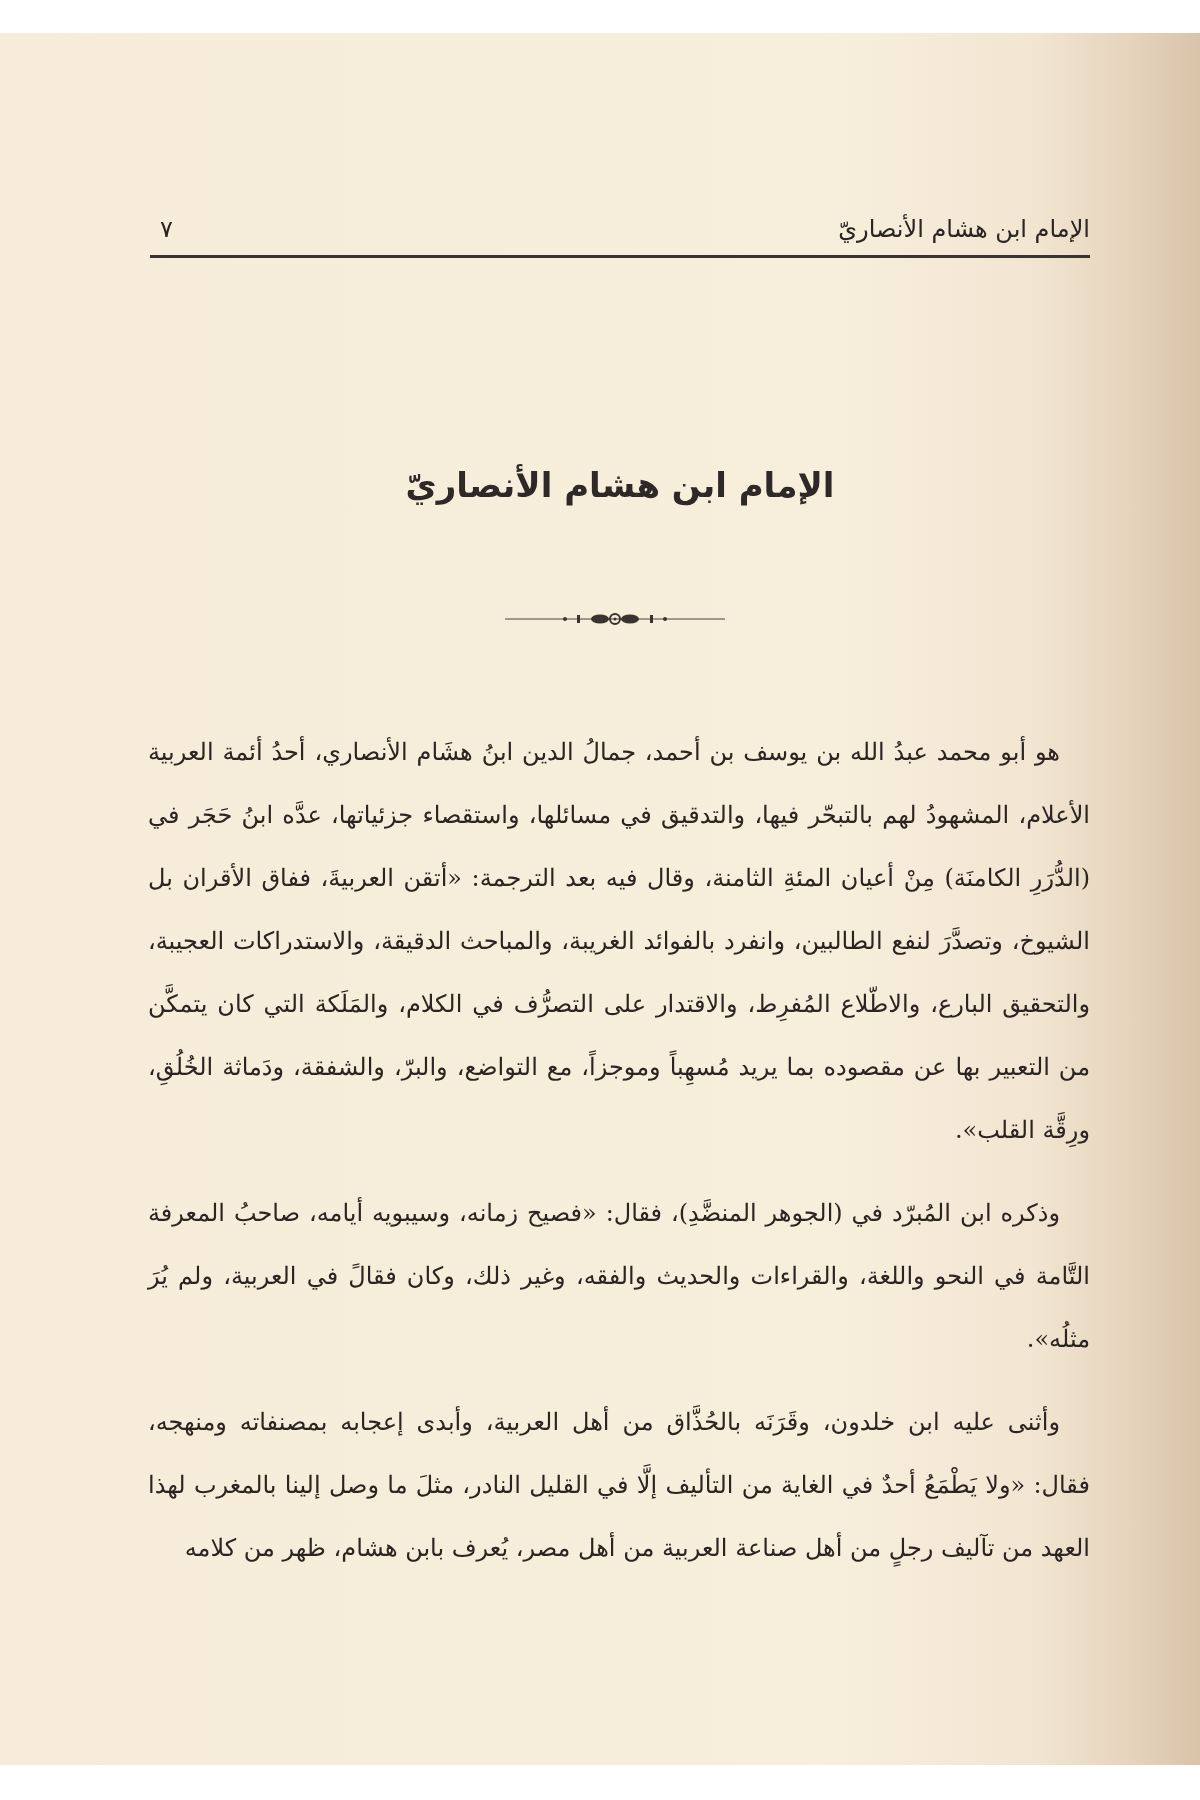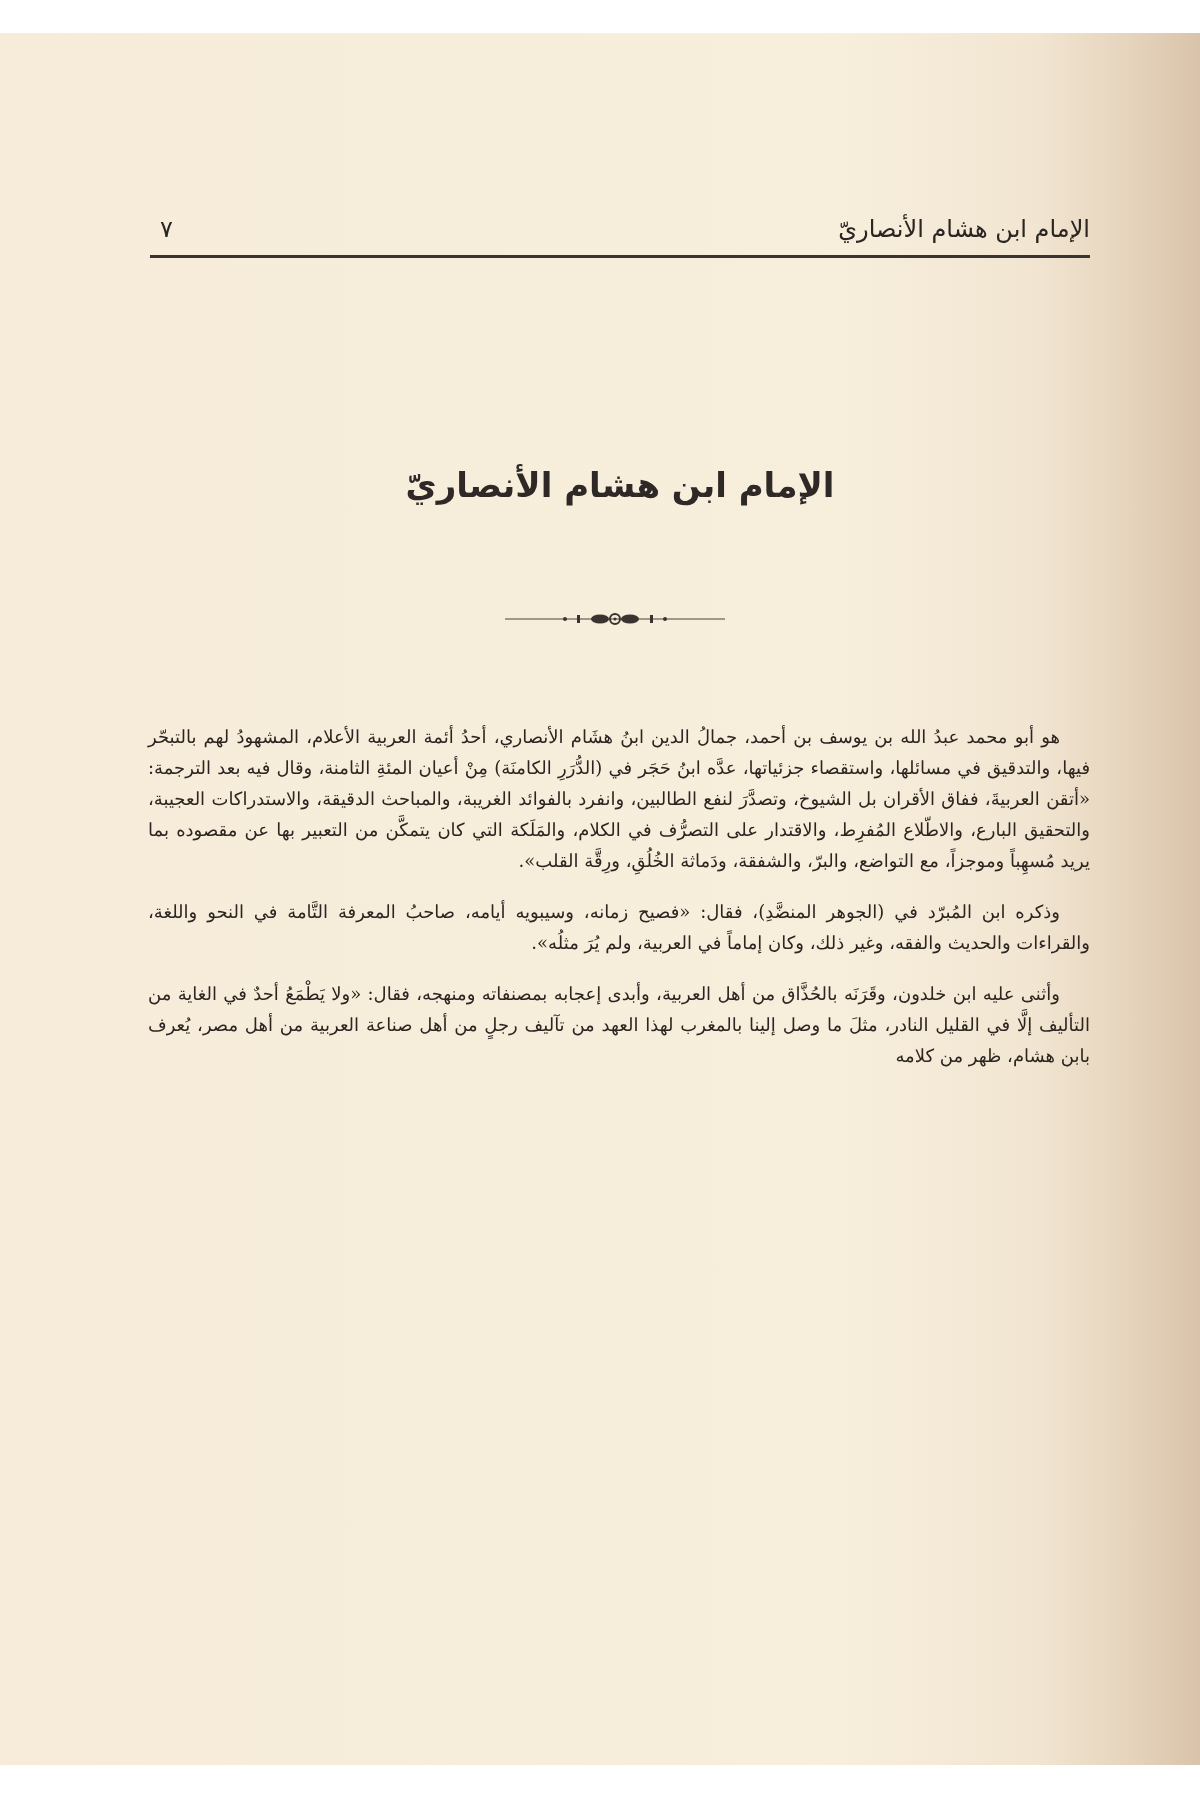--- a/index.html
+++ b/index.html
@@ -25,21 +25,21 @@
     position:absolute; left:150px; top:432px; width:940px; text-align:center;
     direction:rtl; font-family:"DejaVu Sans", sans-serif; font-weight:bold;
     font-size:34px; color:#2e2826;
   }
   .ornament {
     position:absolute; left:505px; top:578px; width:220px; height:16px;
   }
   .body-text {
     position:absolute; left:148px; top:688px; width:942px;
     direction:rtl; text-align:justify; color:#2b2420;
-    font-size:18px; line-height:31px;
+    font-size:24px; line-height:63px;
   }
   .body-text p { margin:0 0 20px 0; text-indent:30px; text-align-last:right; }
   .body-text p.first { text-indent:30px; }
 </style>
 </head>
 <body>
 
 <div class="page">
   <div class="running-header">
     <span class="running-title">الإمام ابن هشام الأنصاريّ</span>
@@ -56,16 +56,16 @@
     <rect x="72" y="4" width="3" height="8" fill="#3a332f"></rect>
     <rect x="145" y="4" width="3" height="8" fill="#3a332f"></rect>
     <ellipse cx="95" cy="8" rx="9" ry="4.5" fill="#3a332f"></ellipse>
     <ellipse cx="125" cy="8" rx="9" ry="4.5" fill="#3a332f"></ellipse>
     <circle cx="110" cy="8" r="5" fill="none" stroke="#3a332f" stroke-width="2"></circle>
     <circle cx="110" cy="8" r="1.5" fill="#3a332f"></circle>
   </svg>
 
   <div class="body-text">
     <p class="first">هو أبو محمد عبدُ الله بن يوسف بن أحمد، جمالُ الدين ابنُ هشَام الأنصاري، أحدُ أئمة العربية الأعلام، المشهودُ لهم بالتبحّر فيها، والتدقيق في مسائلها، واستقصاء جزئياتها، عدَّه ابنُ حَجَر في (الدُّرَرِ الكامنَة) مِنْ أعيان المئةِ الثامنة، وقال فيه بعد الترجمة: «أتقن العربيةَ، ففاق الأقران بل الشيوخ، وتصدَّرَ لنفع الطالبين، وانفرد بالفوائد الغريبة، والمباحث الدقيقة، والاستدراكات العجيبة، والتحقيق البارع، والاطّلاع المُفرِط، والاقتدار على التصرُّف في الكلام، والمَلَكة التي كان يتمكَّن من التعبير بها عن مقصوده بما يريد مُسهِباً وموجزاً، مع التواضع، والبرّ، والشفقة، ودَماثة الخُلُقِ، ورِقَّة القلب».</p>
-    <p>وذكره ابن المُبرّد في (الجوهر المنضَّدِ)، فقال: «فصيح زمانه، وسيبويه أيامه، صاحبُ المعرفة التَّامة في النحو واللغة، والقراءات والحديث والفقه، وغير ذلك، وكان إماماً في العربية، ولم يُرَ مثلُه».</p>
+    <p>وذكره ابن المُبرّد في (الجوهر المنضَّدِ)، فقال: «فصيح زمانه، وسيبويه أيامه، صاحبُ المعرفة التَّامة في النحو واللغة، والقراءات والحديث والفقه، وغير ذلك، وكان فقالً في العربية، ولم يُرَ مثلُه».</p>
     <p>وأثنى عليه ابن خلدون، وقَرَنَه بالحُذَّاق من أهل العربية، وأبدى إعجابه بمصنفاته ومنهجه، فقال: «ولا يَطْمَعُ أحدٌ في الغاية من التأليف إلَّا في القليل النادر، مثلَ ما وصل إلينا بالمغرب لهذا العهد من تآليف رجلٍ من أهل صناعة العربية من أهل مصر، يُعرف بابن هشام، ظهر من كلامه</p>
   </div>
 </div>
 
 </body></html>

